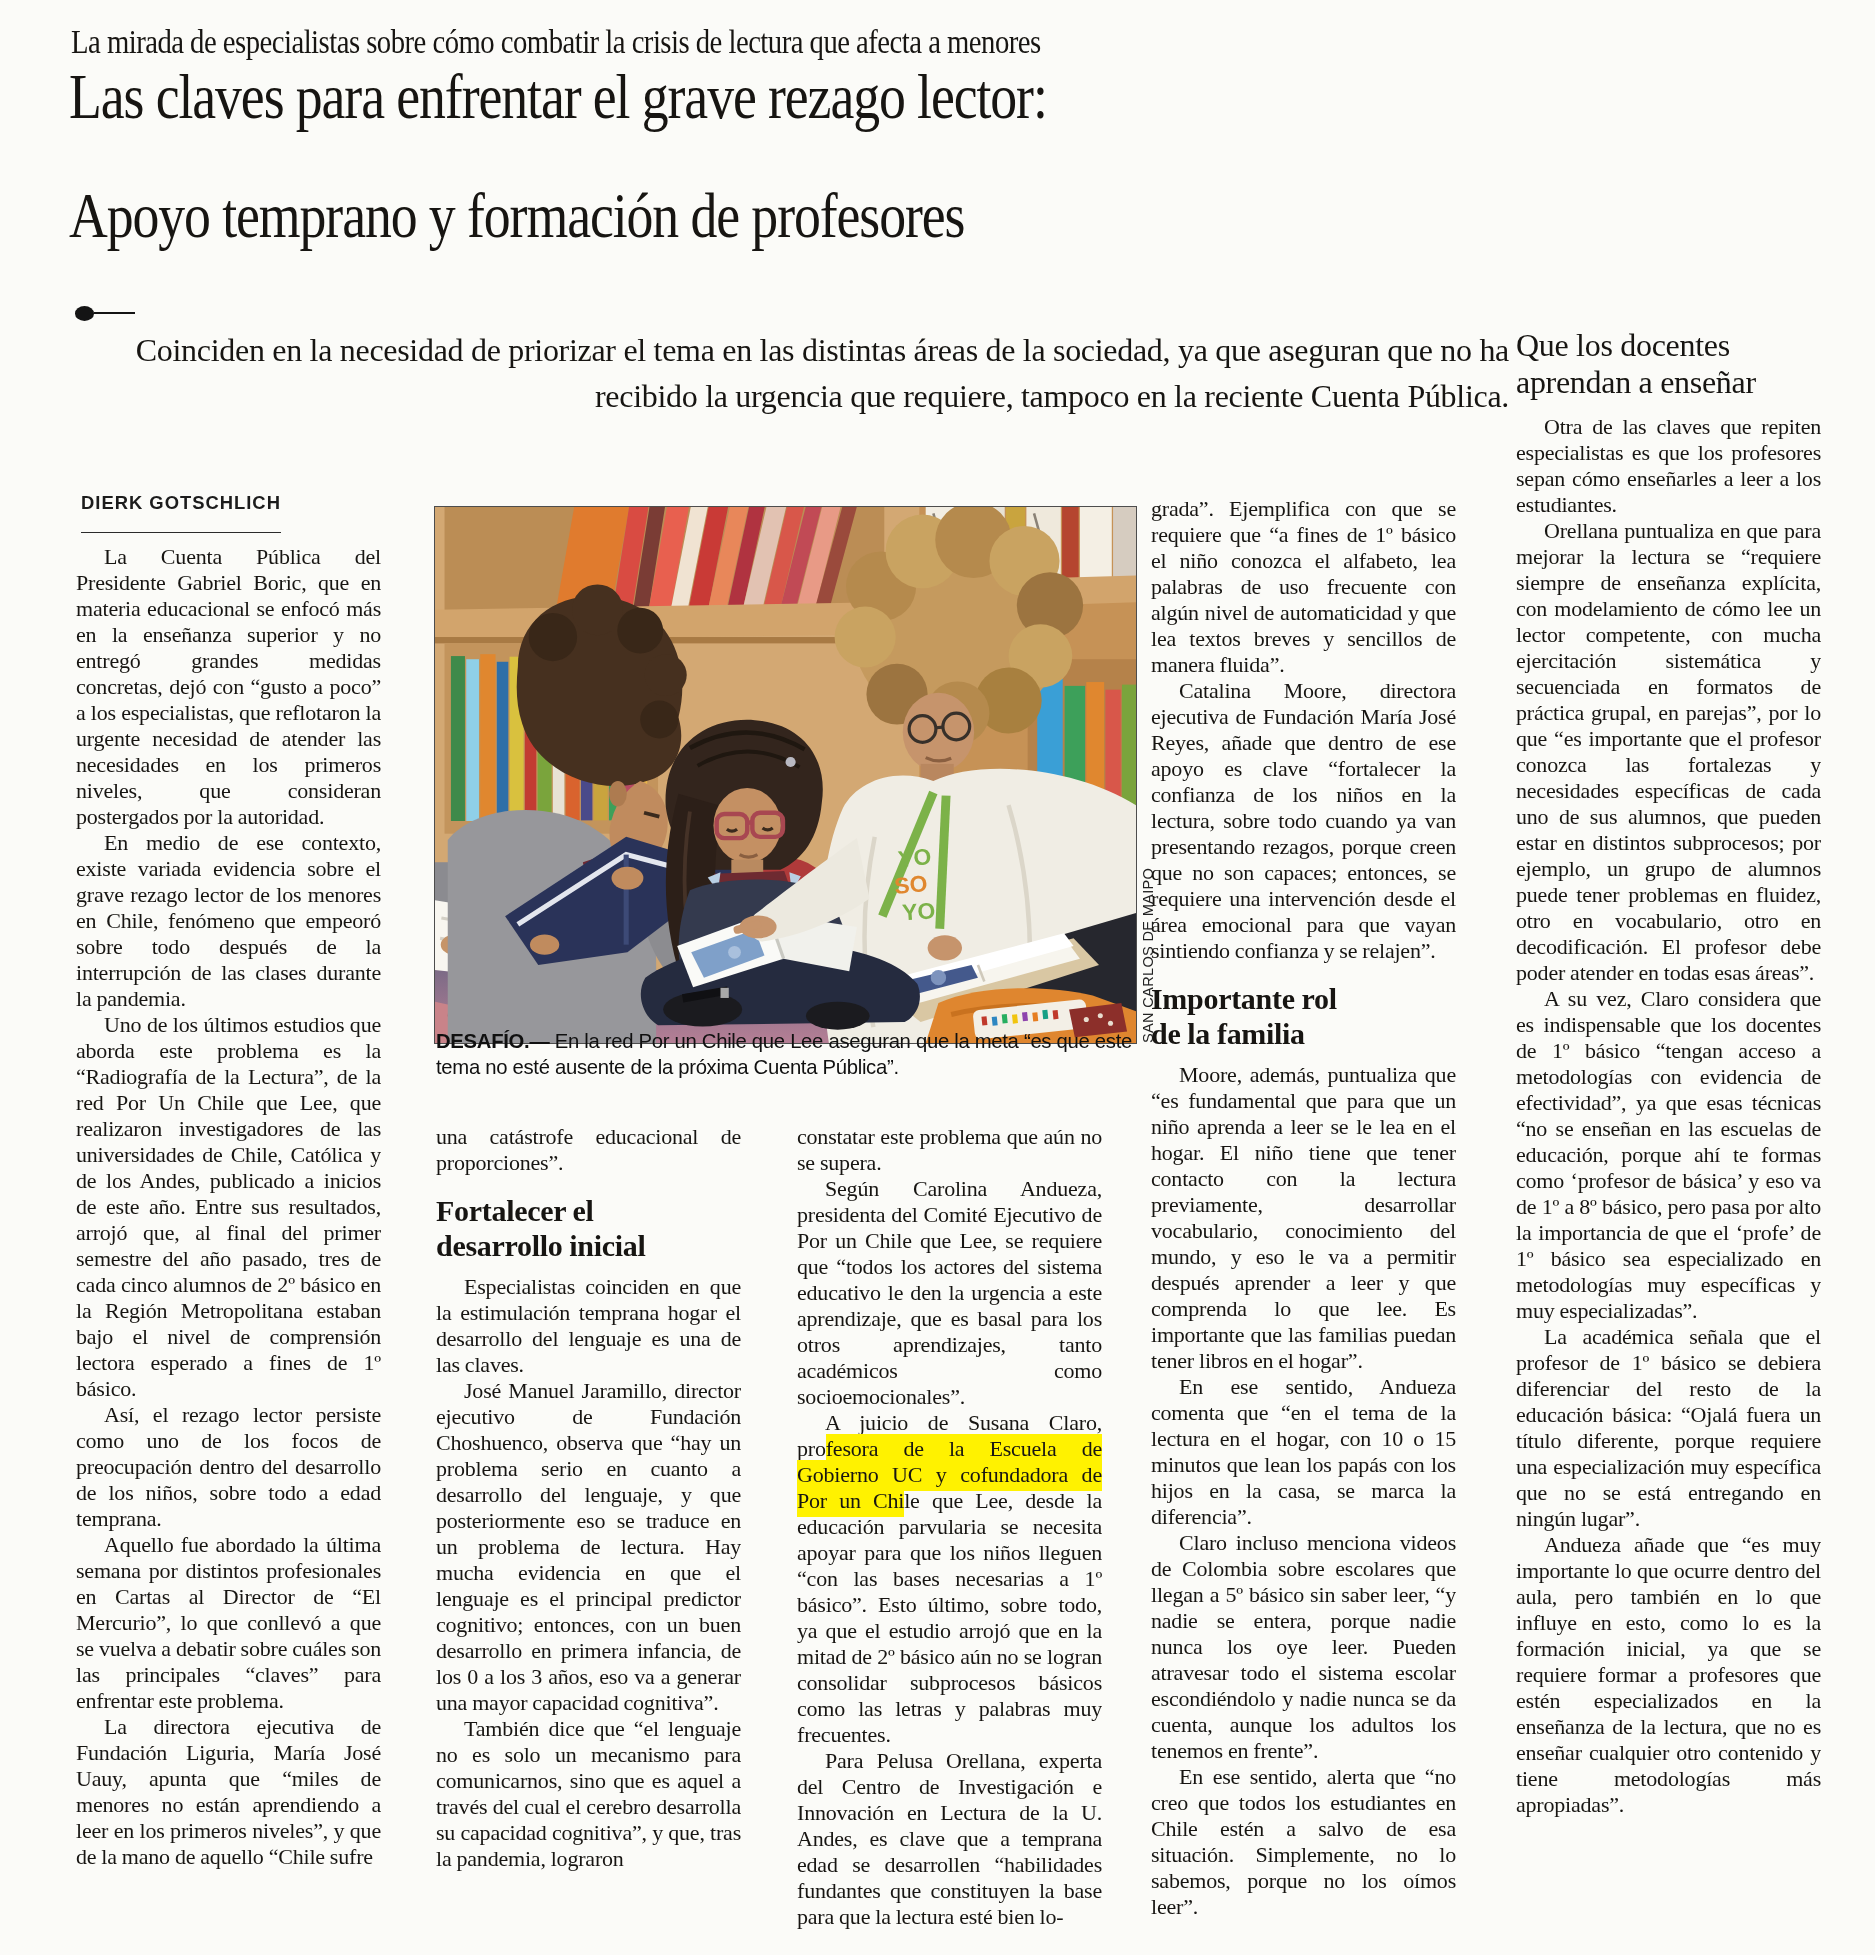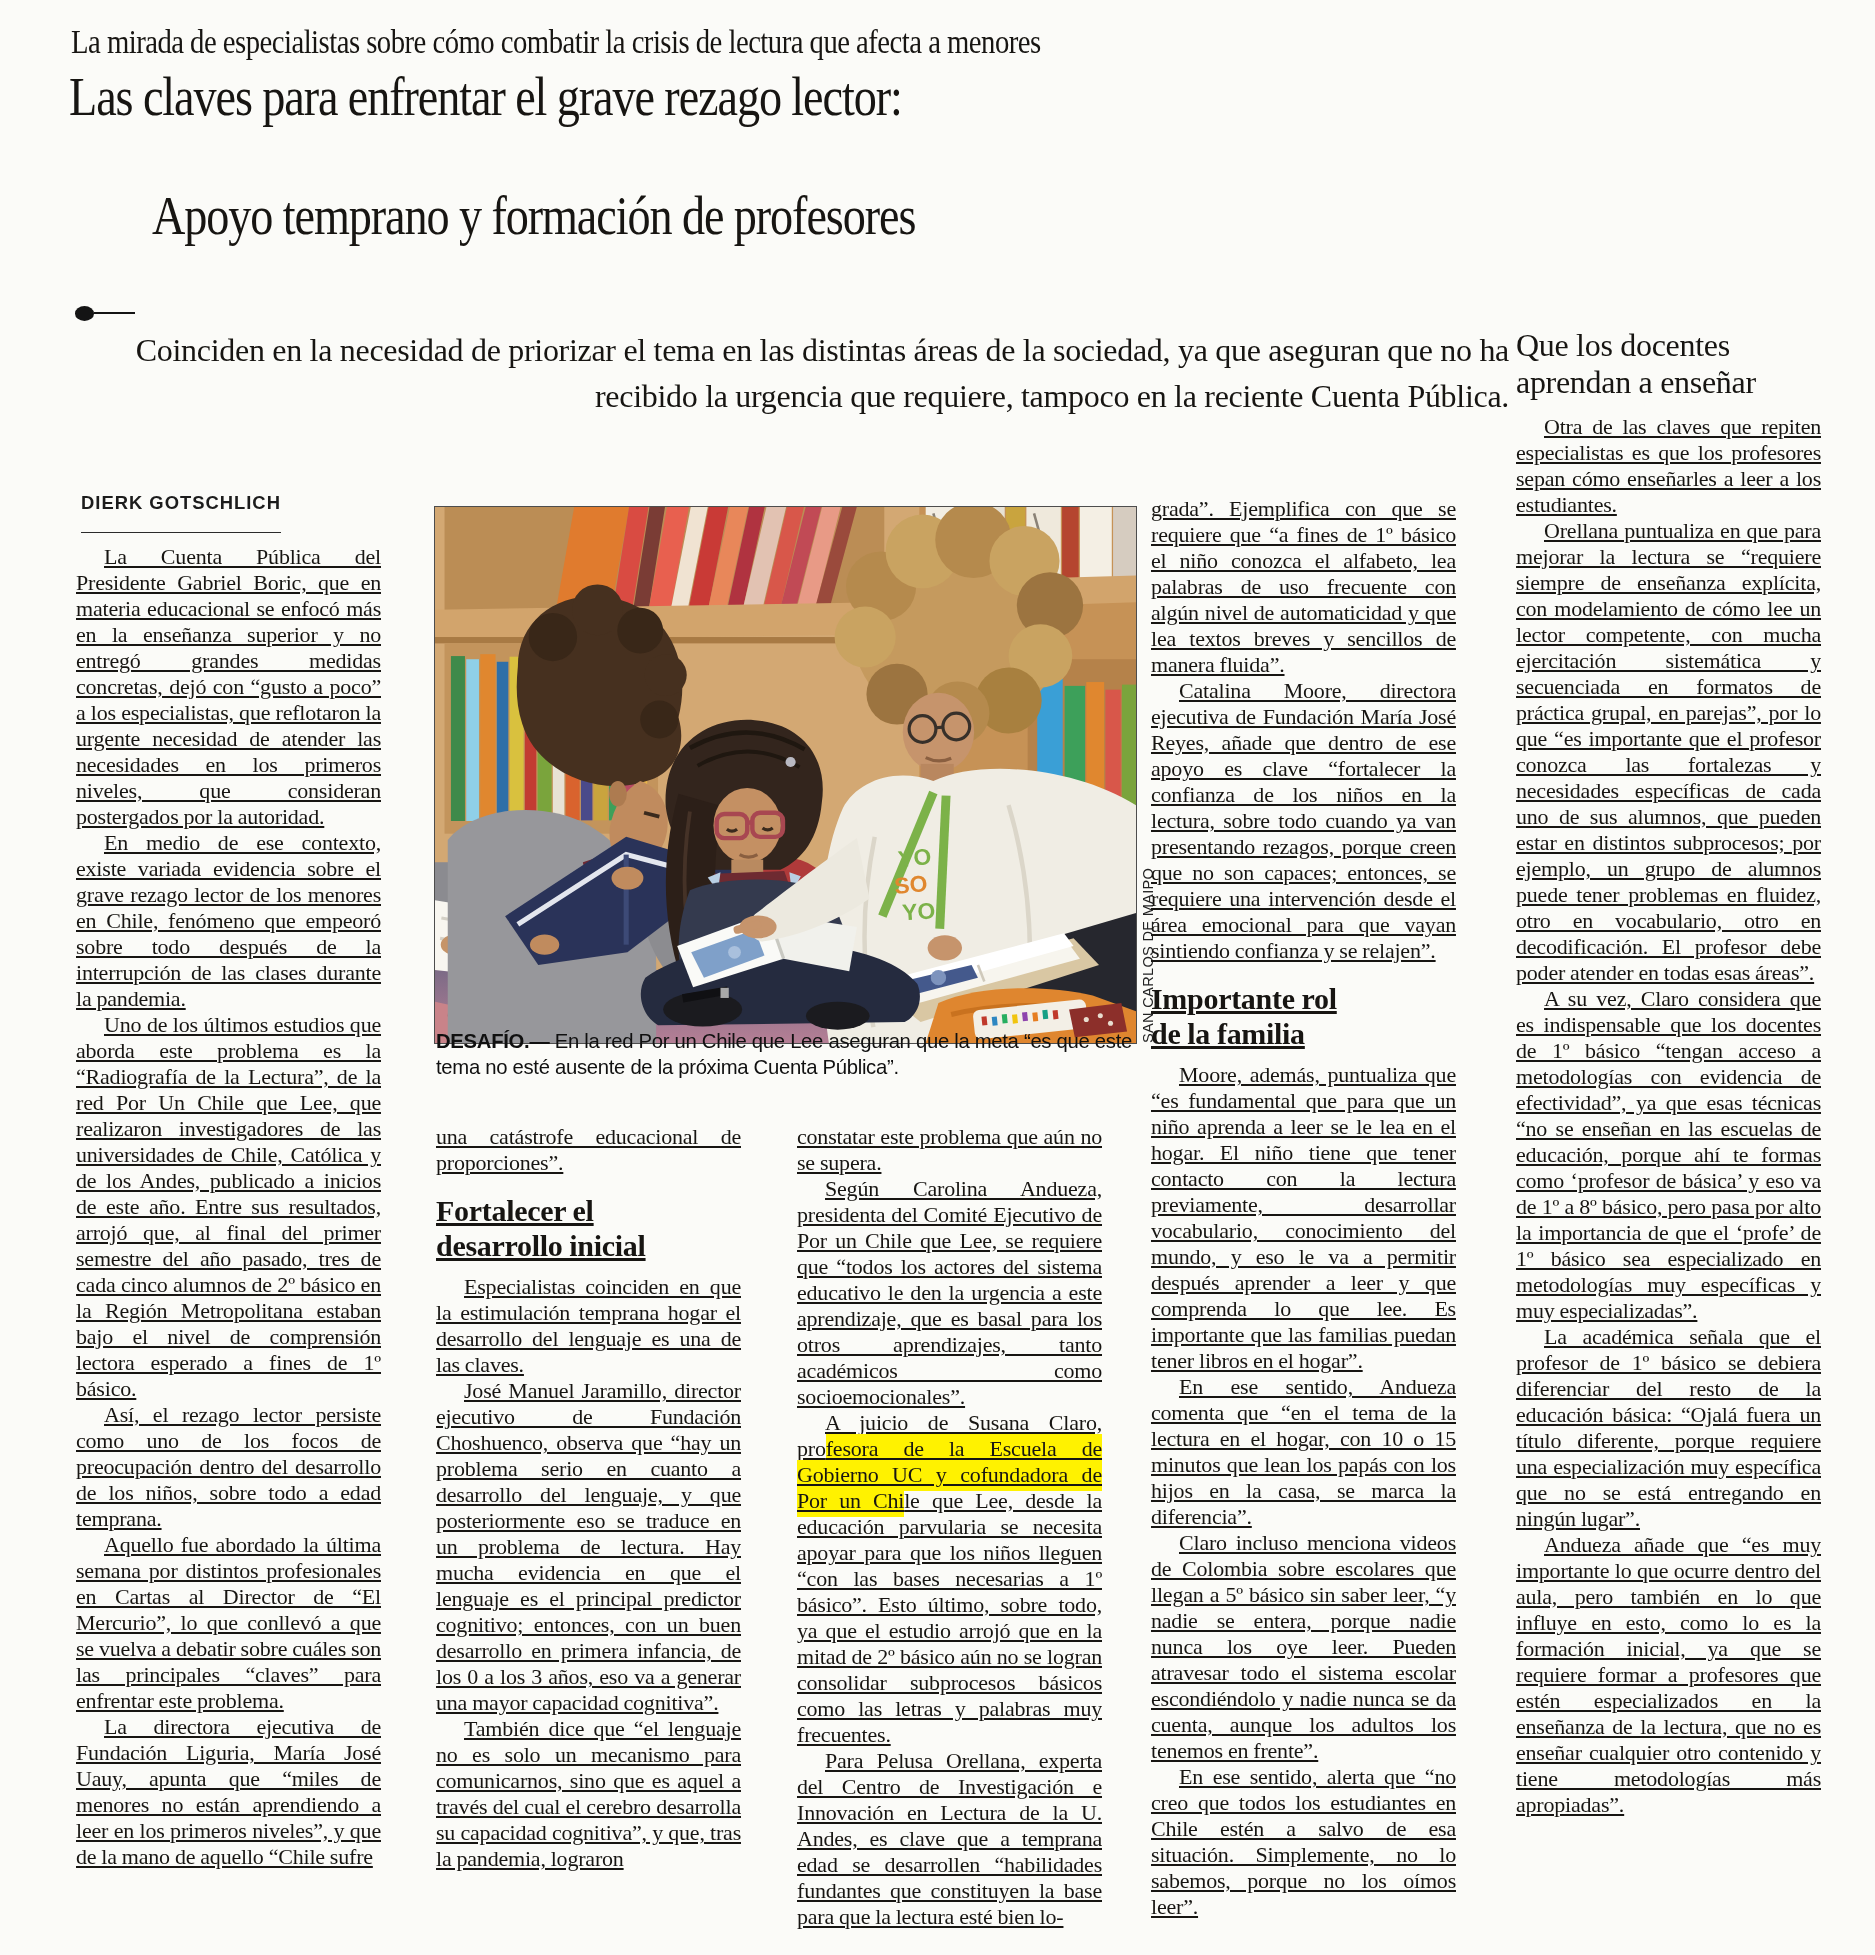--- a/index.html
+++ b/index.html
@@ -10,21 +10,21 @@
     position:relative; width:1875px; height:1955px; overflow:hidden;
     background:var(--paper); color:var(--ink);
     font-family:"Liberation Serif", serif;
   }
   .cond{display:inline-block; transform-origin:0 50%;}
   
   .kicker{position:absolute; left:71px; top:24px; font-size:33px; white-space:nowrap;}
   .kicker .cond{transform:scaleX(0.87); letter-spacing:-0.6px;}
   
   .headline{position:absolute; left:69px; top:37px; white-space:nowrap;}
-  .headline .hl-line{font-size:55px; line-height:119px; font-weight:400; letter-spacing:-1.3px;text-align:right;}
+  .headline .hl-line{font-size:64px; line-height:119px; font-weight:400; letter-spacing:-1.3px;}
   .headline .cond{transform:scaleX(0.84);}
   
   .lede-mark{position:absolute; left:75px; top:306px; display:flex; align-items:center;}
   .lede-mark .dot{width:19px; height:14.6px; background:#141414; border-radius:50%;}
   .lede-mark .dash{width:41px; height:1.9px; background:#141414;}
   
   .deck{position:absolute; left:81px; top:327px; width:1428px;
         font-size:32px; line-height:46px; letter-spacing:-0.3px; text-align:right;}
   
   .sidebar-title{position:absolute; left:1516px; top:327px; width:330px;
@@ -41,21 +41,21 @@
   .credit{position:absolute; left:1140px; top:845px; height:198px; width:21.6px;
         font-family:"Liberation Sans", sans-serif; font-size:14.6px; letter-spacing:0.3px; color:#222;
         writing-mode:vertical-rl; transform:rotate(180deg); text-align:left; white-space:nowrap;}
   .caption{position:absolute; left:436px; top:1028px; width:703px;
         font-family:"Liberation Sans", sans-serif; font-size:20.3px; line-height:26px;
         letter-spacing:-0.3px; color:#101010; text-align:left;}
   .caption b{font-weight:700;}
   
   .col{position:absolute; width:305px; font-size:22px; line-height:26px;
        text-align:justify; letter-spacing:-0.2px; overflow:hidden;
-       hyphens:auto; -webkit-hyphens:auto; word-spacing:-0.3px;text-decoration:underline;}
+       hyphens:auto; -webkit-hyphens:auto; word-spacing:-0.3px;}
   .col1{left:76px;  top:544px;  height:1378px;}
   .col2{left:436px;  top:1124px; height:823px;}
   .col3{left:797px; top:1124px; height:823px;}
   .col4{left:1151px; top:496px;  height:1448px;}
   .col5{left:1516px; top:414px;  height:1525px;}
   .col p{margin:0;}
   .col p.ind{text-indent:28px;}
   .col h3.subhead{font-size:30px; line-height:35px; font-weight:700; text-align:left;
        white-space:pre-line; margin:17px 0 11.4px 0; letter-spacing:-0.3px;}
   mark{background:var(--hl); color:inherit; padding:1.9px 0 3.8px 0;

